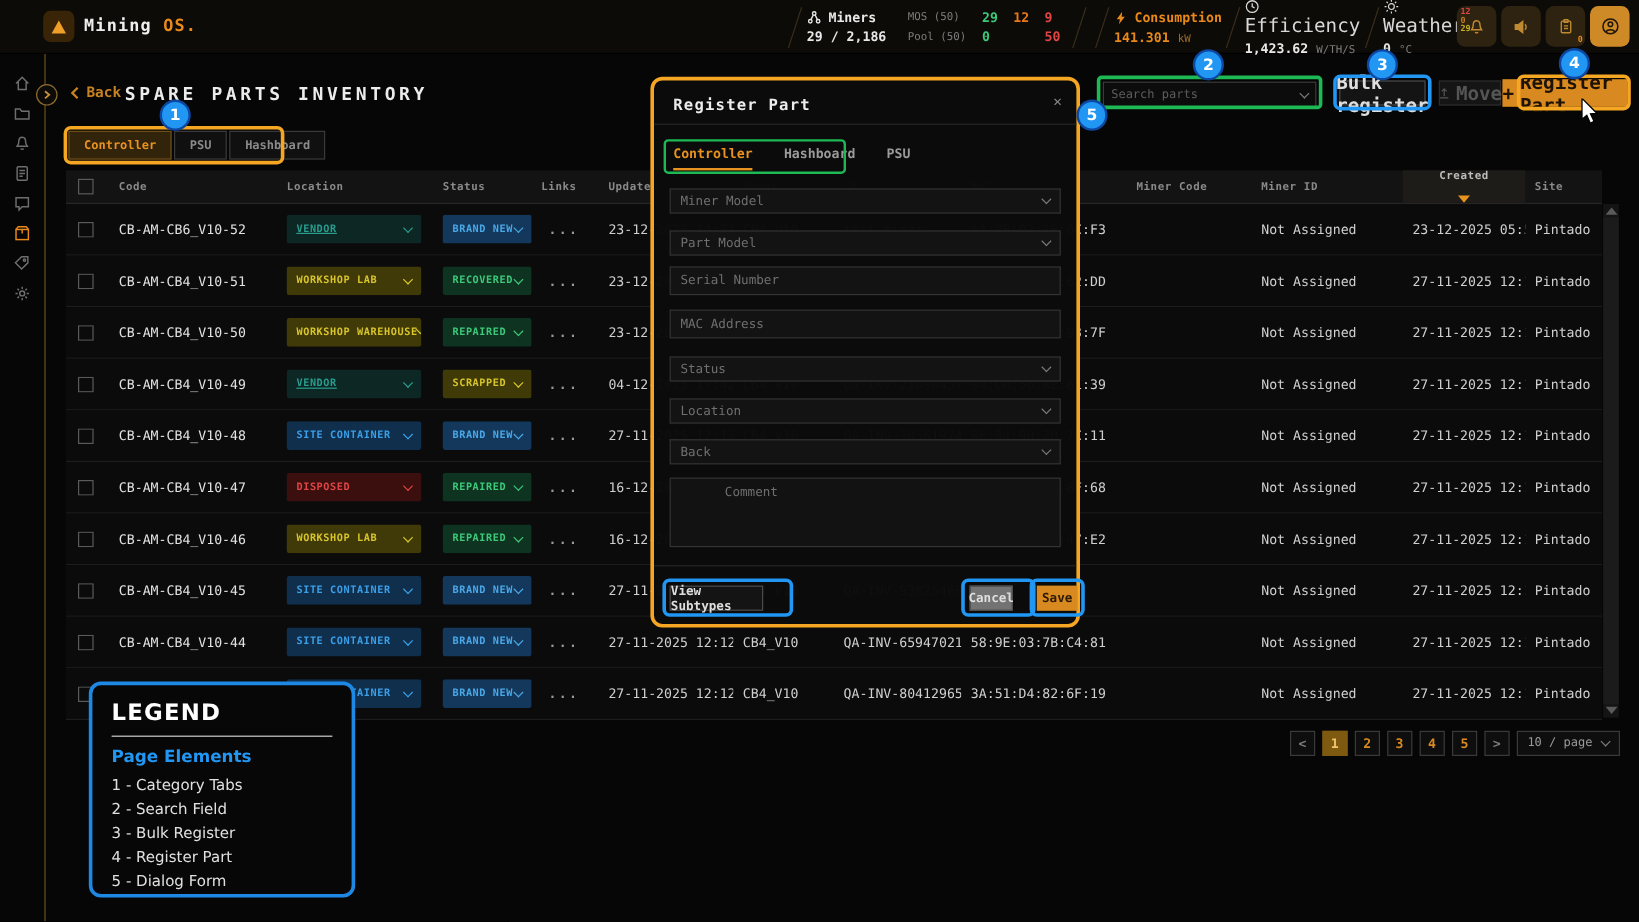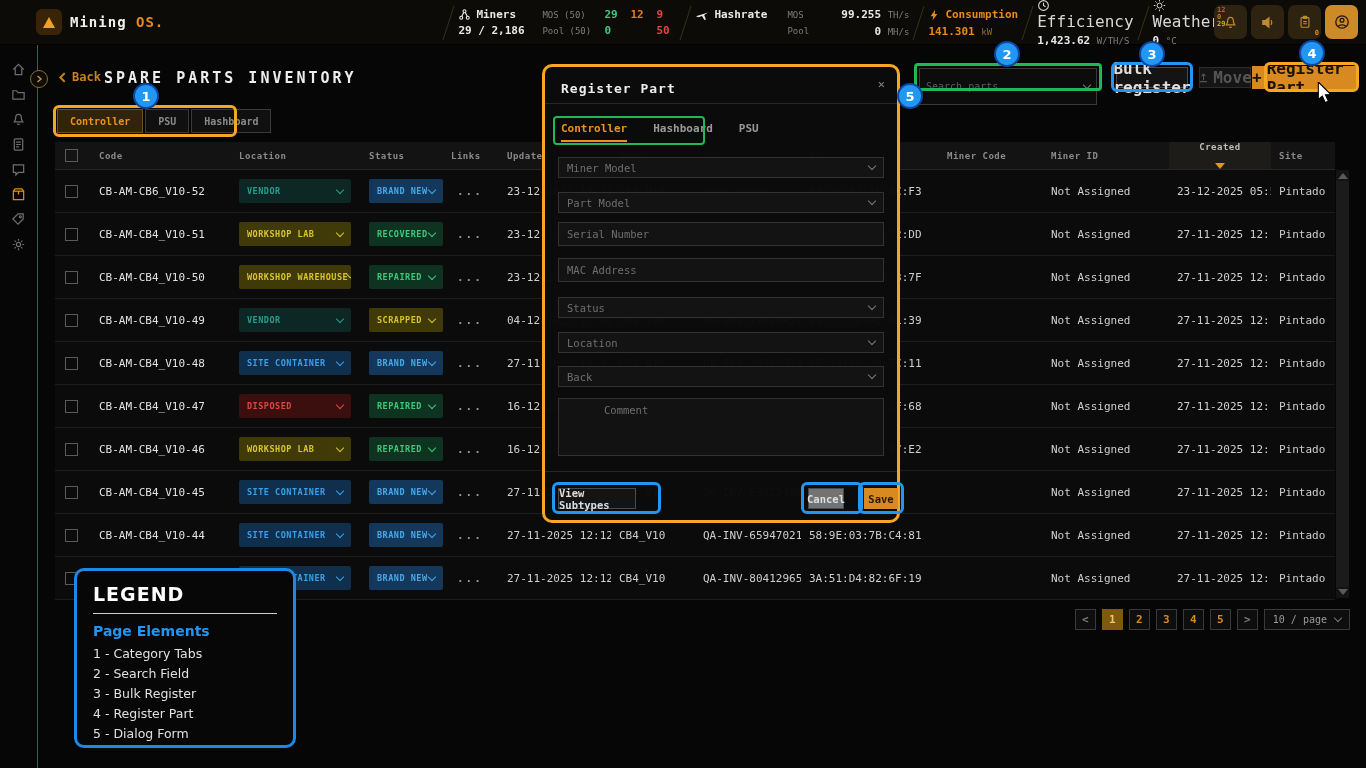--- a/index.html
+++ b/index.html
@@ -37,21 +37,21 @@
   .sidebar{position:absolute;left:0;top:45px;width:38px;height:723px;border-right:1px solid #6e4e18;
     display:flex;flex-direction:column;align-items:center;padding-top:16px;gap:8px;}
   .side-ic{width:17px;height:17px;color:#6e6e6e;display:flex;align-items:center;justify-content:center;padding:0;}
   .side-ic.active{color:#e8891a;}
   .expand-btn{position:absolute;left:30px;top:70px;width:18px;height:18px;border-radius:50%;
     border:1px solid #8a6a30;background:#0d0b08;color:#c89040;display:flex;align-items:center;justify-content:center;z-index:5;}
   
   .back{position:absolute;left:58px;top:70px;color:#c8821f;font-size:12px;font-weight:bold;display:flex;gap:5px;align-items:center;}
   .page-title{position:absolute;left:104px;top:69px;color:#ececec;font-size:15px;font-weight:bold;letter-spacing:3px;}
   
-  .search-box{position:absolute;left:919px;top:68px;width:178px;height:37px;border:1px solid #3a3a3a;background:#0c0c0c;
+  .search-box{position:absolute;left:919px;top:68px;width:178px;height:22px;border:1px solid #3a3a3a;background:#0c0c0c;
     display:flex;align-items:center;padding:0 6px;font-size:10px;color:#5c5c5c;justify-content:space-between;}
   .btn{display:flex;align-items:center;justify-content:center;font-size:16px;font-weight:bold;}
   .btn-dark{background:#141414;border:1px solid #4a4a4a;color:#dedede;}
   .bulk-btn{position:absolute;left:1116px;top:67px;width:72px;height:21px;}
   .move-btn{position:absolute;left:1199px;top:67px;width:52px;height:21px;background:#151515;border:1px solid #2c2c2c;color:#555;gap:4px;}
   .reg-btn{position:absolute;left:1252px;top:66px;width:104px;height:23px;background:#d8891f;color:#1d1205;gap:5px;border:none;}
   
   .cat-tabs{position:absolute;left:57px;top:109px;display:flex;height:24px;}
   .cat-tab{padding:0 12px;display:flex;align-items:center;font-size:10px;font-weight:bold;color:#8a8a8a;
     background:#101010;border:1px solid #3a3a3a;margin-right:2px;}
@@ -61,21 +61,21 @@
   .thead{display:flex;height:28px;background:#131313;align-items:center;border-bottom:1px solid #262626;}
   .th{font-size:9px;font-weight:bold;color:#8a8a8a;letter-spacing:.5px;padding-left:8px;display:flex;align-items:center;gap:6px;height:100%;}
   .th.sorted{background:#1e1c18;color:#bdbdbd;justify-content:space-between;padding-right:8px;}
   .tri-down{width:0;height:0;border-left:5px solid transparent;border-right:5px solid transparent;border-top:6px solid #e8921f;}
   .trow{display:flex;height:43px;align-items:center;border-bottom:1px solid #1d1d1d;background:#0b0b0b;font-size:11px;}
   .td{padding-left:8px;overflow:hidden;white-space:nowrap;}
   .chk{width:13px;height:13px;border:1px solid #5a5a5a;background:transparent;margin-left:10px;}
   .pill{height:24px;border-radius:2px;display:flex;align-items:center;justify-content:space-between;
     padding:0 8px;font-size:8.5px;font-weight:bold;letter-spacing:.5px;}
   .pill .chev{border-color:currentColor;}
-  .p-teal{background:#0c2724;color:#2a9d8f;}
+  .p-teal{background:#0c2724;color:#2a9d8f;text-decoration:underline;}
   .p-olive{background:#3f3a07;color:#d8c52e;}
   .p-blue{background:#13385c;color:#4aa8e8;}
   .p-navy{background:#0f2f4d;color:#3b9fe8;}
   .p-red{background:#3c0f0f;color:#e04545;}
   .p-green{background:#0e3320;color:#3dc97a;}
   .links-dots{color:#9a9a9a;letter-spacing:2px;font-weight:bold;}
   .chev{display:inline-block;width:6px;height:6px;border-left:1.5px solid #7a7a7a;border-bottom:1.5px solid #7a7a7a;transform:rotate(-45deg);margin-top:-3px;}
   .scrollbar{position:absolute;left:1336px;top:170px;width:13px;height:428px;background:#141414;display:flex;flex-direction:column;justify-content:space-between;align-items:center;padding:3px 0;}
   .sb-tri-up{width:0;height:0;border-left:5px solid transparent;border-right:5px solid transparent;border-bottom:6px solid #5a5a5a;}
   .sb-tri-dn{width:0;height:0;border-left:5px solid transparent;border-right:5px solid transparent;border-top:6px solid #5a5a5a;}
@@ -154,35 +154,20 @@
         <span class="num g-ok">29</span>
         <span class="num g-warn">12</span>
         <span class="num g-err">9</span>
         <span class="w">29 / 2,186</span>
         <span class="dim">Pool (50)</span>
         <span class="num g-ok">0</span>
         <span></span>
         <span class="num g-err">50</span>
       </div>
       <div class="sep"></div>
-      <div class="sg hash-grid">
-        <span class="lab">
-            <span>
-              <svg class="ic" width="14" height="14" viewBox="0 0 16 16" fill="currentColor">
-                <path d="M1 9.5 15 5l-4.5 3 2 5-1.8.6L8 9.2 4 10.5z"></path>
-              </svg>
-            </span>
-            <span>Hashrate</span>
-          </span>
-        <span class="dim">MOS</span>
-        <span class="w rt"><span>99.255</span> <span class="unit">TH/s</span></span>
-        <span></span>
-        <span class="dim">Pool</span>
-        <span class="w rt"><span>0</span> <span class="unit">MH/s</span></span>
-      </div>
       <div class="sep"></div>
       <div class="small-block">
         <span class="lab orange-t" style="font-size:11px;font-weight:bold;display:flex;gap:5px;align-items:center;">
           <span>
               <svg class="ic" width="12" height="14" viewBox="0 0 16 16" fill="currentColor">
                 <path d="M9.5 1 3.5 9.5H7L6 15l6.5-8.5H9z"></path>
               </svg>
             </span>
             <span>Consumption</span>
           </span>

